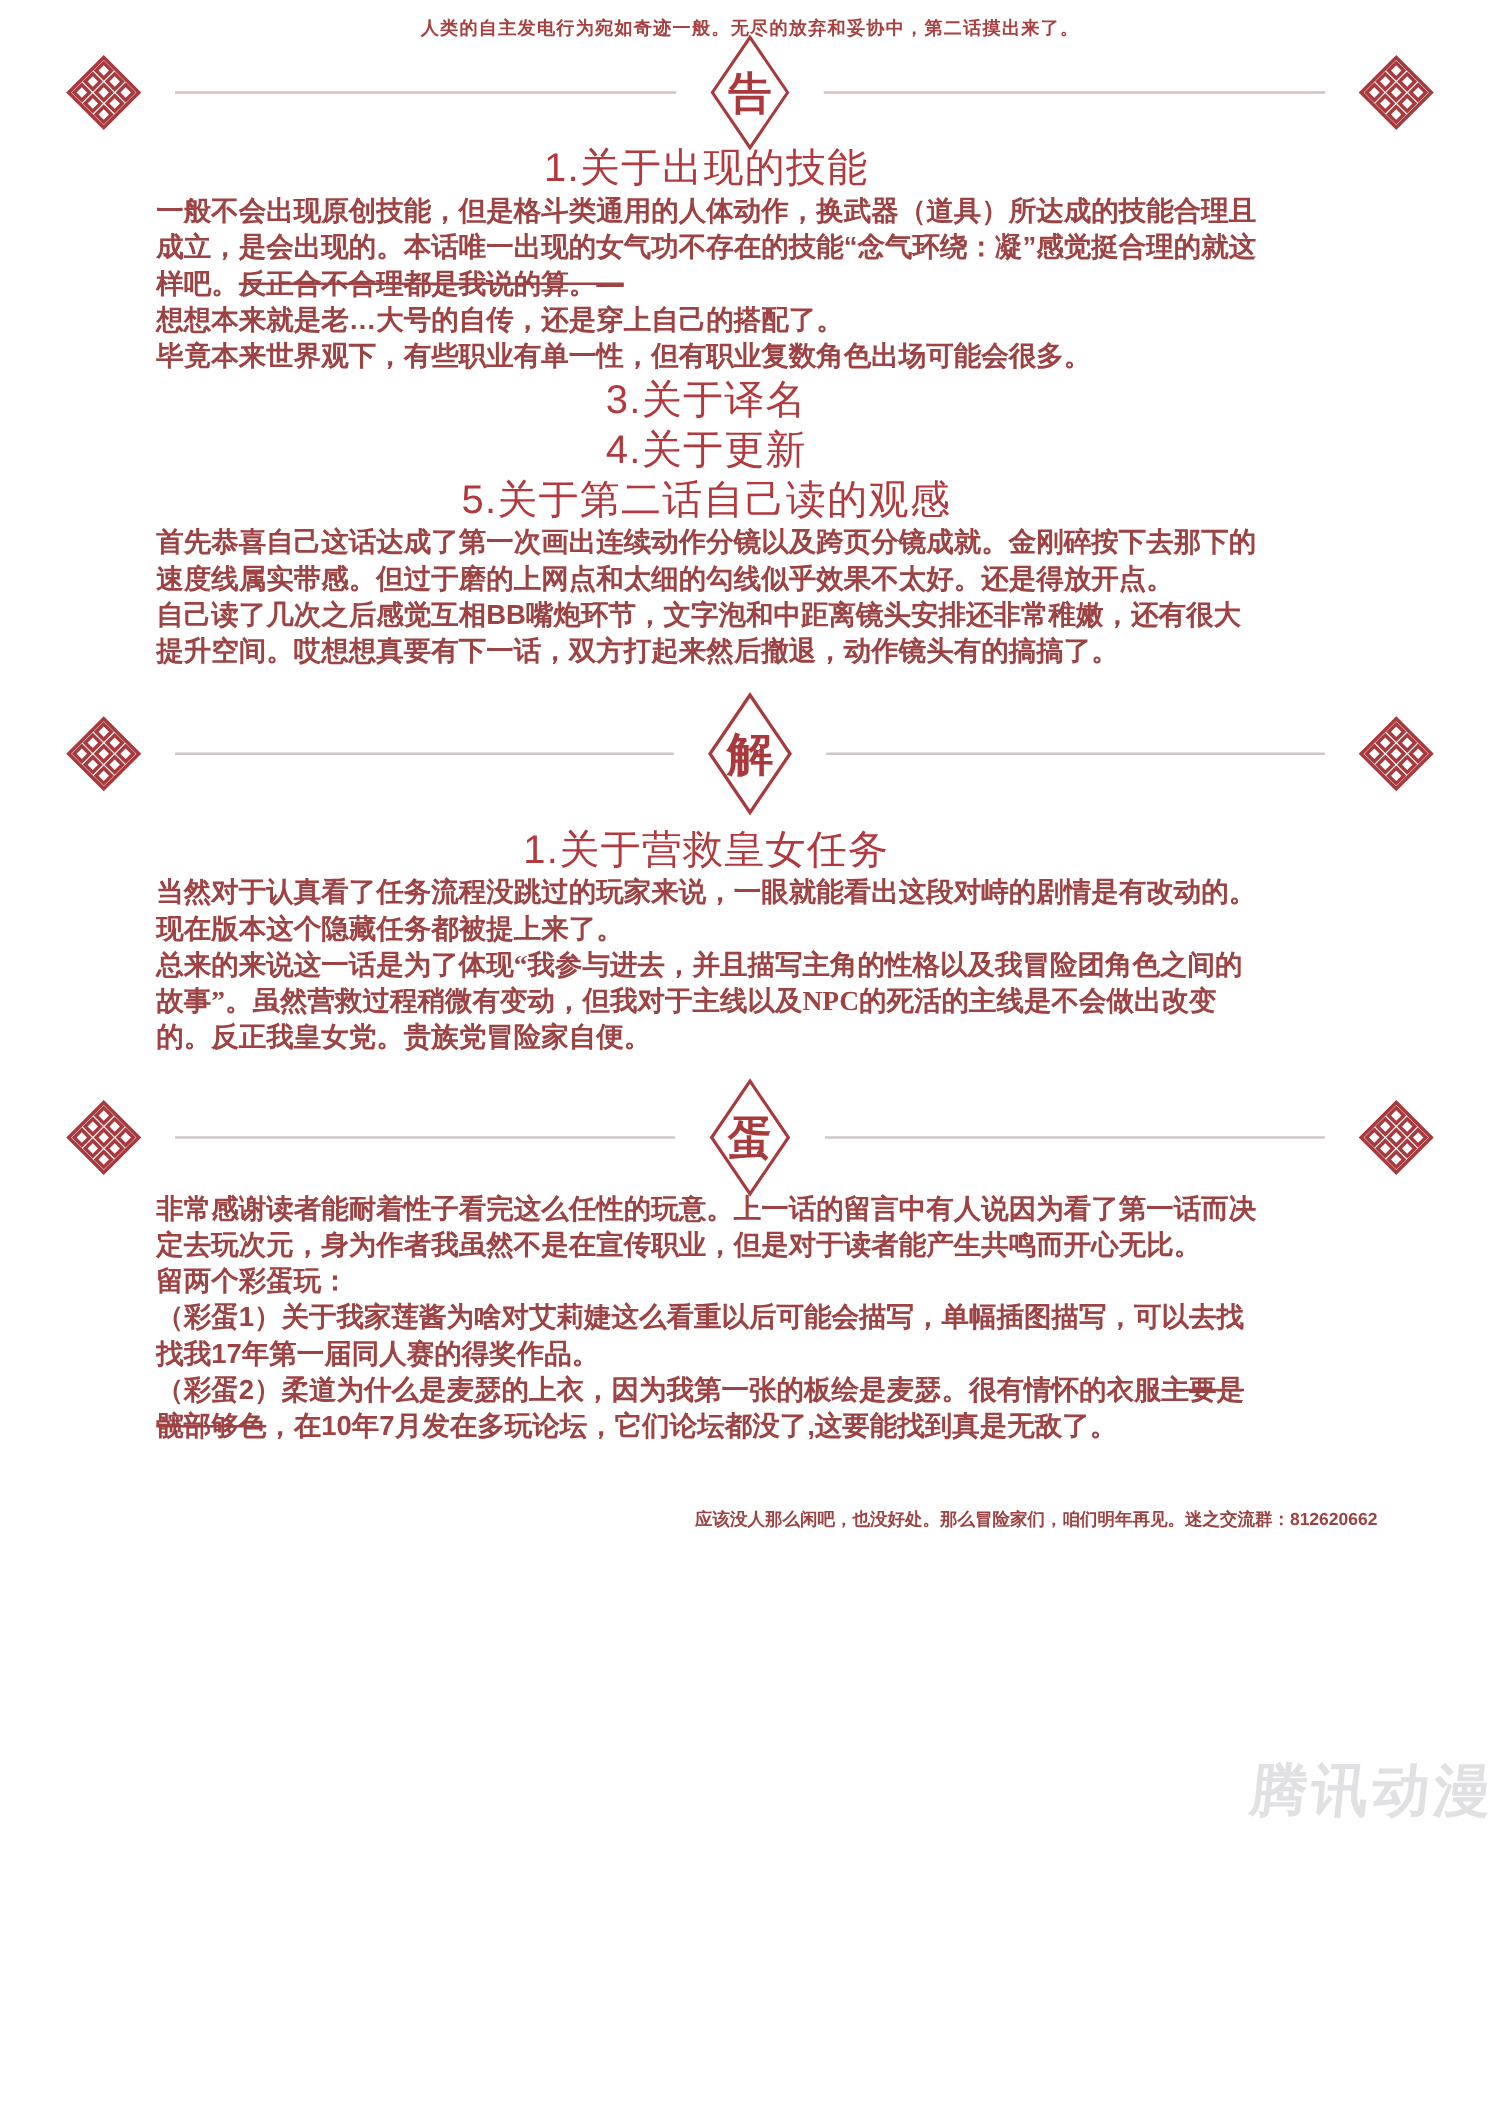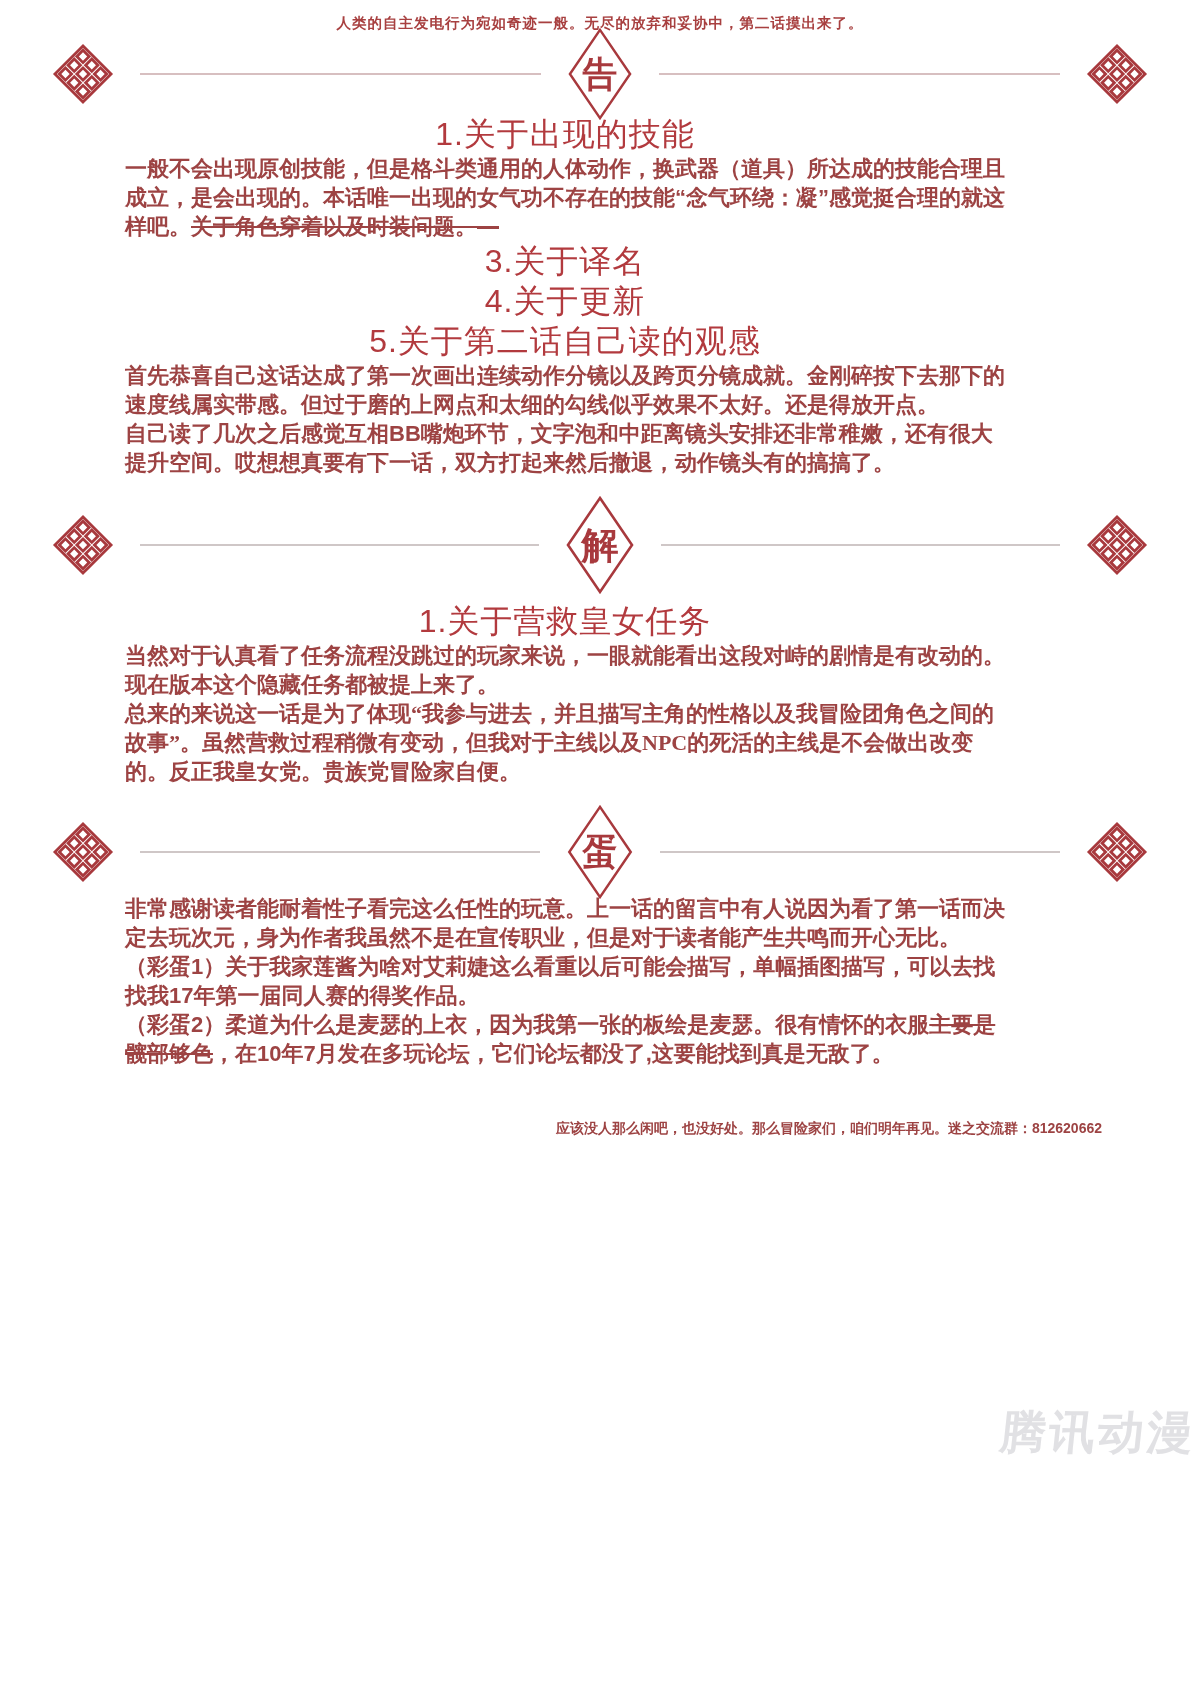--- a/index.html
+++ b/index.html
@@ -92,22 +92,24 @@
     <span class="dline"></span>
     <span class="orn">
         <svg width="62" height="62">
           <use href="#knot"></use>
         </svg>
       </span>
   </div>
 
   <div class="col">
     <h2 class="sec mt0">1.关于出现的技能</h2>
-    <p class="para mt2"><span>一般不会出现原创技能，但是格斗类通用的人体动作，换武器（道具）所达成的技能合理且成立，是会出现的。本话唯一出现的女气功不存在的技能“念气环绕：凝”感觉挺合理的就这样吧。</span><span class="strike">关于角色穿着以及时装问题。—</span></p>
+    <p class="para mt2"><span>一般不会出现原创技能，但是格斗类通用的人体动作，换武器（道具）所达成的技能合理且成立，是会出现的。本话唯一出现的女气功不存在的技能“念气环绕：凝”感觉挺合理的就这样吧。</span><span class="strike">反正合不合理都是我说的算。—</span></p>
 
+    <p class="para mt3">想想本来就是老…大号的自传，还是穿上自己的搭配了。
+毕竟本来世界观下，有些职业有单一性，但有职业复数角色出场可能会很多。</p>
 
     <h2 class="sec mt13">3.关于译名</h2>
 
     <h2 class="sec mt12">4.关于更新</h2>
 
     <h2 class="sec mt8">5.关于第二话自己读的观感</h2>
     <p class="para mt2">首先恭喜自己这话达成了第一次画出连续动作分镜以及跨页分镜成就。金刚碎按下去那下的速度线属实带感。但过于磨的上网点和太细的勾线似乎效果不太好。还是得放开点。
 自己读了几次之后感觉互相BB嘴炮环节，文字泡和中距离镜头安排还非常稚嫩，还有很大提升空间。哎想想真要有下一话，双方打起来然后撤退，动作镜头有的搞搞了。</p>
   </div>
 
@@ -154,20 +156,21 @@
     <span class="dline"></span>
     <span class="orn">
         <svg width="62" height="62">
           <use href="#knot"></use>
         </svg>
       </span>
   </div>
 
   <div class="col">
     <p class="para mt0">非常感谢读者能耐着性子看完这么任性的玩意。上一话的留言中有人说因为看了第一话而决定去玩次元，身为作者我虽然不是在宣传职业，但是对于读者能产生共鸣而开心无比。</p>
+    <p class="para mt38">留两个彩蛋玩：</p>
     <p class="para mt0">（彩蛋1）关于我家莲酱为啥对艾莉婕这么看重以后可能会描写，单幅插图描写，可以去找找我17年第一届同人赛的得奖作品。</p>
     <p class="para mt0"><span>（彩蛋2）柔道为什么是麦瑟的上衣，因为我第一张的板绘是麦瑟。很有情怀的衣服</span><span class="strike">主要是髋部够色</span><span>，在10年7月发在多玩论坛，它们论坛都没了,这要能找到真是无敌了。</span></p>
   </div>
 
   <div class="para bottom-note">应该没人那么闲吧，也没好处。那么冒险家们，咱们明年再见。迷之交流群：812620662</div>
 
   <div class="watermark">腾讯动漫</div>
 
 </div>
 

